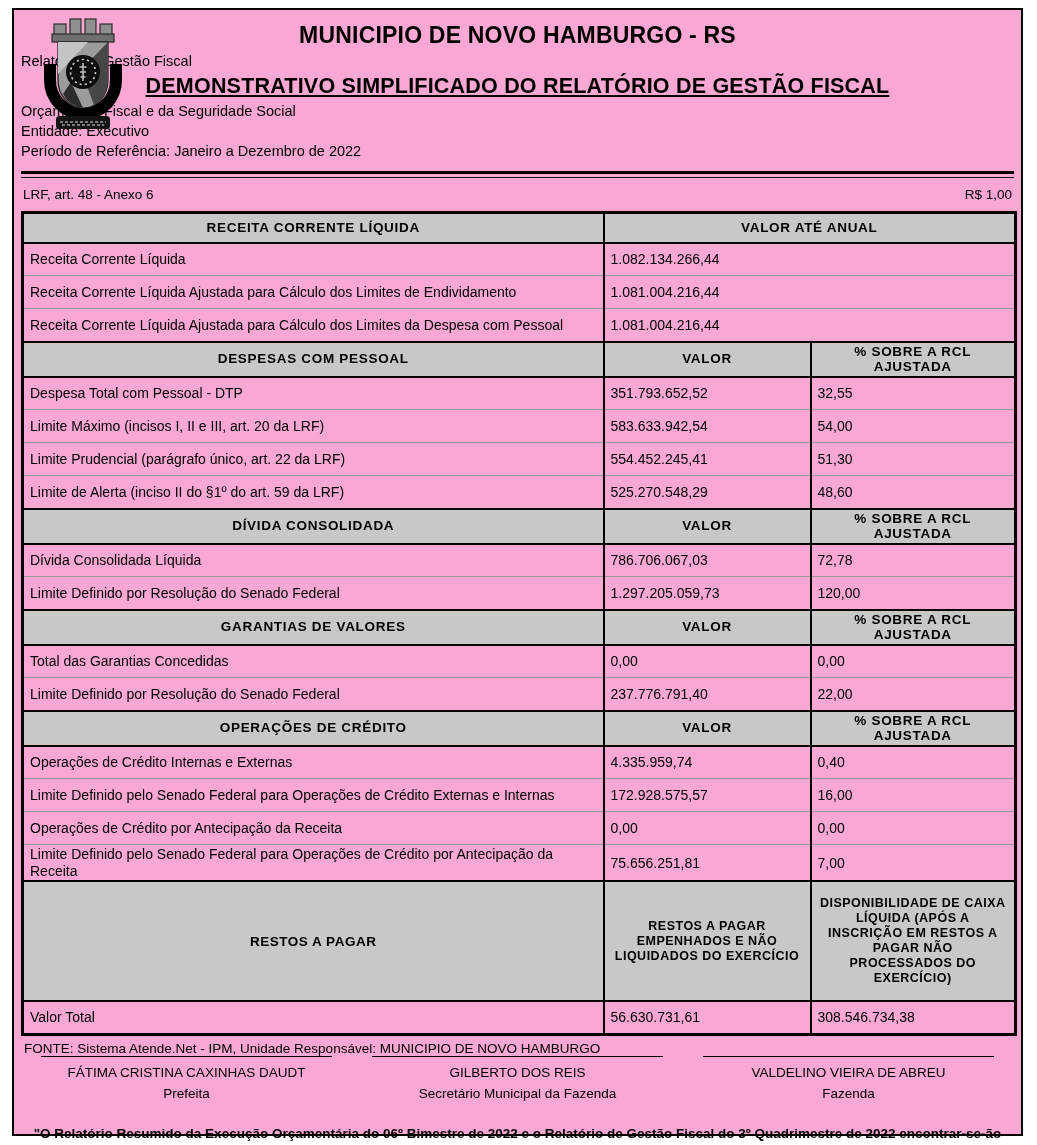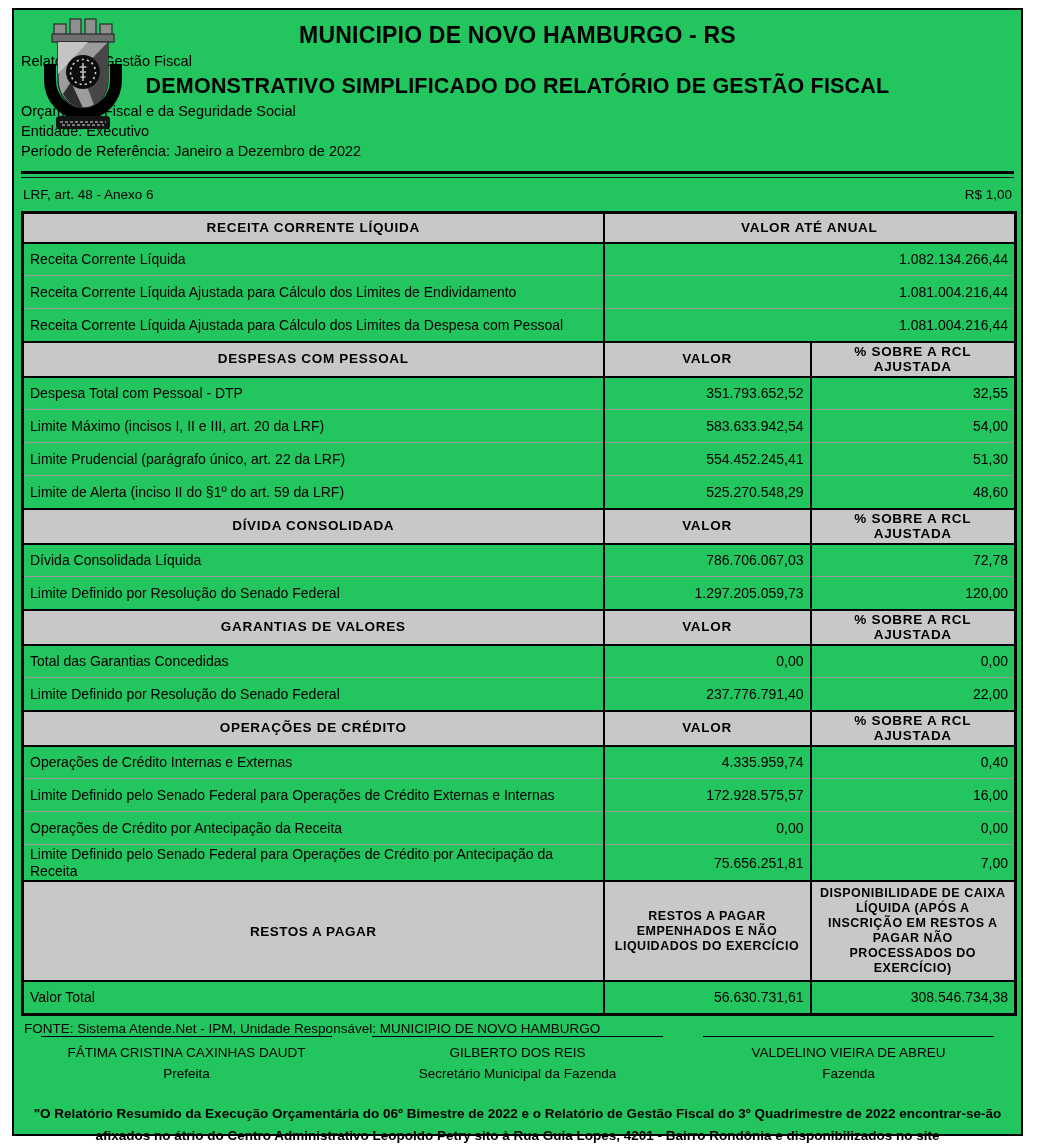--- a/index.html
+++ b/index.html
@@ -7,51 +7,51 @@
     width:1037px; height:1145px;
     background:#fff; color:#000;
     font-family:"Liberation Sans", sans-serif;
     position:relative;
     -webkit-font-smoothing:antialiased;
   }
   .page {
     position:absolute; top:8px; left:12px;
     width:1011px; height:1128px;
     border:2px solid #000; box-sizing:border-box;
-    padding:0 7px; background:#22c55e;
+    padding:0 7px; background:#f9a8d4;
   }
   
   .header { position:relative; padding-top:12px; }
   .coat { position:absolute; left:22px; top:2px; width:80px; height:128px; }
   .h-mun   { text-align:center; font-size:23px;  font-weight:bold; letter-spacing:.2px; }
   .h-line  { font-size:14.5px; margin-top:4px; }
-  .h-title { text-align:center; font-size:21.5px; font-weight:bold; margin-top:5px; letter-spacing:.2px; }
+  .h-title { text-align:center; font-size:21.5px; font-weight:bold; margin-top:5px; letter-spacing:.2px;text-decoration:underline; }
   .double-rule { margin-top:12px; height:3px; border-top:3px solid #000; border-bottom:1.5px solid #111; }
   .meta-row { display:flex; justify-content:space-between; align-items:center;
               font-size:13.5px; padding:9px 2px 9px 2px; }
   
   table.fiscal { width:993px; margin:0 auto; border-collapse:collapse;
                  border:3px solid #000; table-layout:fixed; }
   col.c1 { width:581px; } col.c2 { width:207px; } col.c3 { width:205px; }
   td { box-sizing:border-box; }
   tr.sec-header td {
     background:#c8c8c8; font-weight:bold; text-align:center;
     font-size:13.5px; letter-spacing:.7px; height:30px;
     border:2.5px solid #000; padding:1px 4px; line-height:1.15;
   }
-  tr.sec-header.tall td { font-size:12.5px; line-height:15px; padding:4px 8px; letter-spacing:.5px; height:auto; }
+  tr.sec-header.tall td { font-size:12.5px; line-height:15px; padding:14px 8px; letter-spacing:.5px; height:auto; }
   tr.sec-header.tall td:first-child { font-size:13.5px; }
   tr.data-row td {
     font-size:14px; height:33px; padding:1px 6px;
     border-left:2px solid #000; border-right:2px solid #000;
     border-top:1px solid #9a9a9a; border-bottom:1px solid #9a9a9a;
     vertical-align:middle;
   }
   tr.data-row td.lbl div { max-height:33px; overflow:hidden; line-height:16.5px; }
-  tr.data-row td.num { text-align:right; white-space:nowrap;border-radius:8px; }
+  tr.data-row td.num { white-space:nowrap;border-radius:8px; }
   
   .fonte { font-size:13.5px; padding:5px 2px 0 3px; }
   .signatures { display:flex; }
   .sig { flex:1; text-align:center; font-size:13.5px; }
   .sig .line { border-top:1.5px solid #000; width:88%; margin:0 auto 8px auto; height:0; }
   .sig .role { margin-top:6px; }
   .footer-note { margin-top:22px; text-align:center; font-weight:bold;
                  font-size:13.5px; line-height:1.65; padding:0 6px; }
 </style>
 </head>

